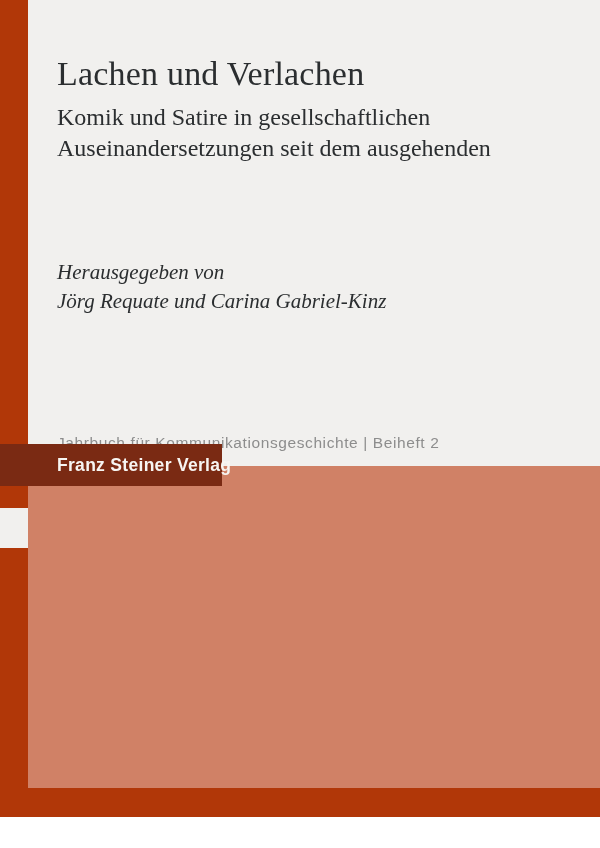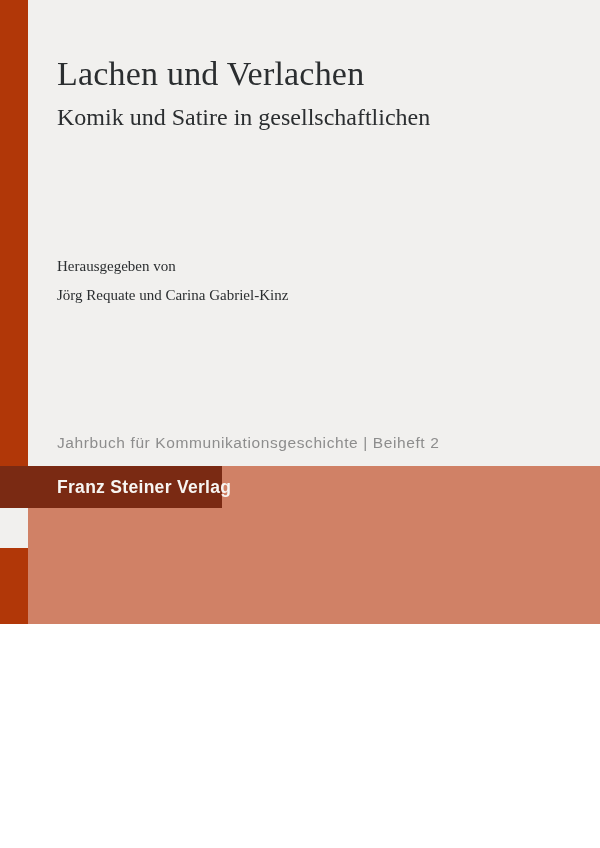--- a/index.html
+++ b/index.html
@@ -1,20 +1,20 @@
 <!DOCTYPE html>
 <html><head>
 <meta charset="utf-8">
 <style>
   html, body { margin: 0; padding: 0; background: #ffffff; }
 
   .cover {
     position: relative;
     width: 600px;
-    height: 624px;
+    height: 817px;
     background: #b13708; 
     overflow: hidden;
     font-family: "Liberation Serif", "DejaVu Serif", serif;
   }
 
   .panel-gray {
     position: absolute;
     left: 28px; top: 0;
     width: 572px; height: 466px;
     background: #f1f0ee;
@@ -50,43 +50,44 @@
     font-size: 24px;
     line-height: 31px;
     color: #2b2e30;
     white-space: nowrap;
     font-family: Liberation Serif, serif;
   }
   .subtitle span { display: block; }
 
   .editors {
     position: absolute;
-    left: 57px; top: 252px;
-    font-size: 15px;
+    left: 57px; top: 258px;
+    font-size: 21px;
     line-height: 29px;
     color: #2b2e30;
     white-space: nowrap;
+    font-style: italic;
   }
   .editors span { display: block; }
 
   .series {
     position: absolute;
     left: 57px; top: 434px;
     font-family: Liberation Sans, sans-serif;
     font-size: 15.5px;
     line-height: 18px;
     font-weight: 500;
     letter-spacing: 0.6px;
     color: #8d8d8d;
     white-space: nowrap;
   }
 
   .publisher-box {
     position: absolute;
-    left: 0; top: 466px;
+    left: 0; top: 444px;
     width: 222px; height: 42px;
     background: #7a2a13;
     box-sizing: border-box;
     padding-left: 57px;
     display: flex;
     align-items: center;
   }
   .publisher-box .publisher-label {
     font-family: "Liberation Sans", "DejaVu Sans", sans-serif;
     font-size: 17.5px;
@@ -104,20 +105,21 @@
   <div class="panel-gray"></div>
 
   <div class="panel-salmon"></div>
 
   <div class="spine-notch"></div>
 
   <h1 class="title" style="margin:0; font-weight:normal;">Lachen und Verlachen</h1>
 
   <div class="subtitle">
     <span>Komik und Satire in gesellschaftlichen</span>
+    <span>Auseinandersetzungen seit dem ausgehenden</span>
   </div>
 
   <div class="editors">
     <span>Herausgegeben von</span>
     <span>Jörg Requate und Carina Gabriel-Kinz</span>
   </div>
 
   <div class="series">Jahrbuch für Kommunikationsgeschichte | Beiheft 2</div>
 
   <div class="publisher-box">

